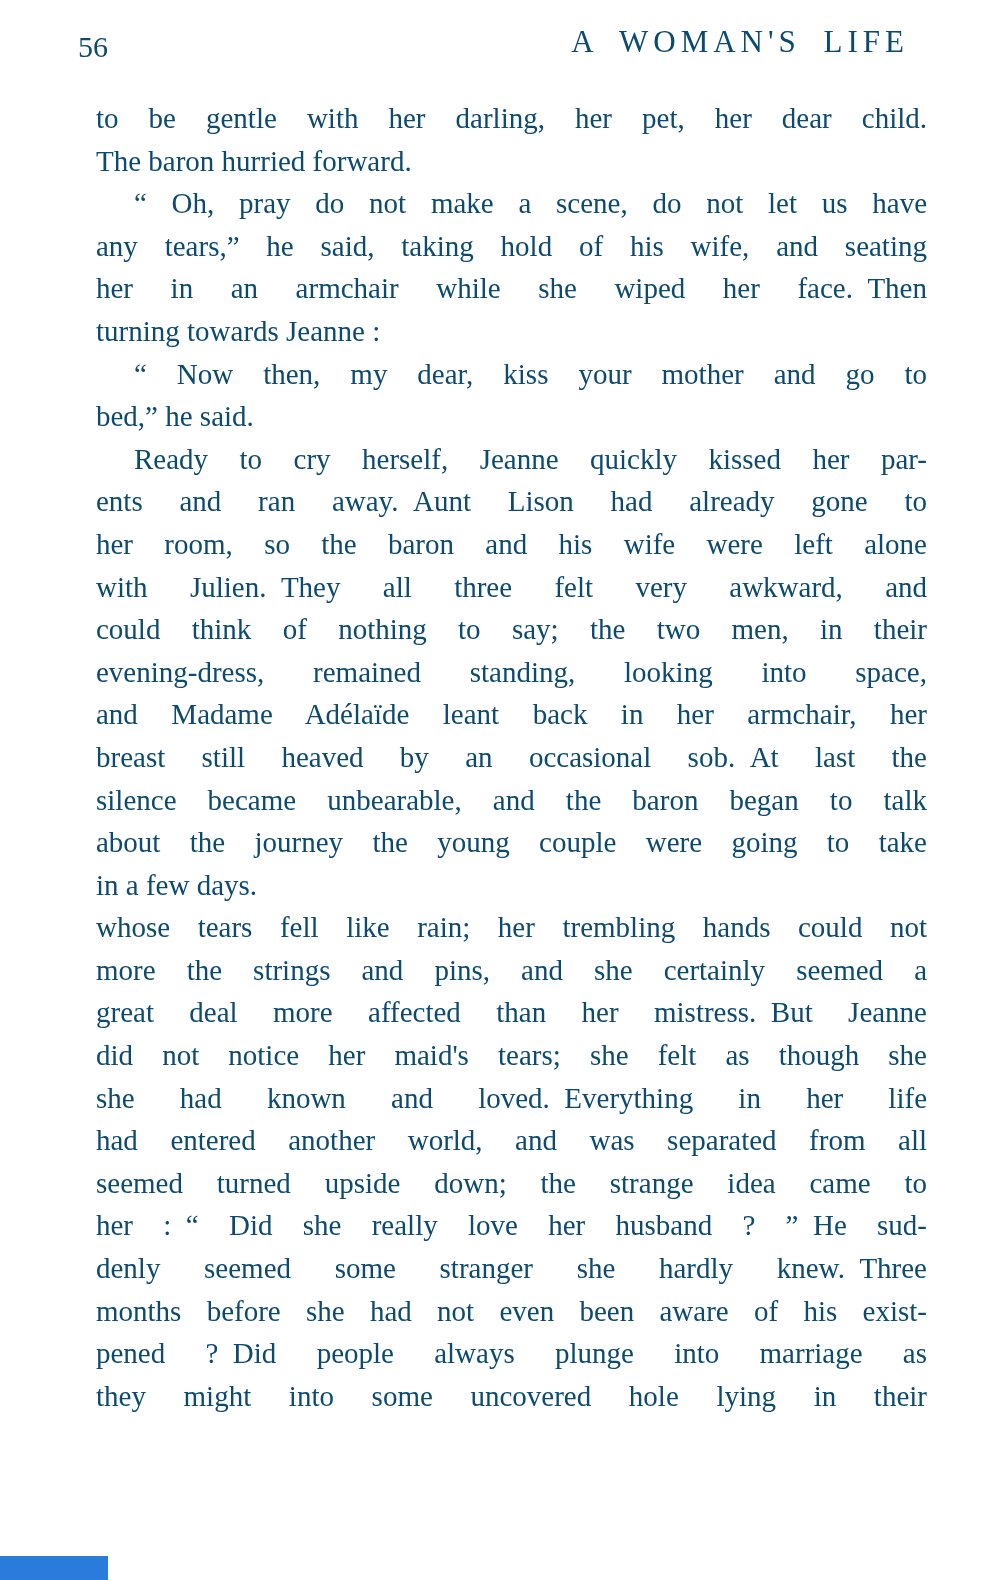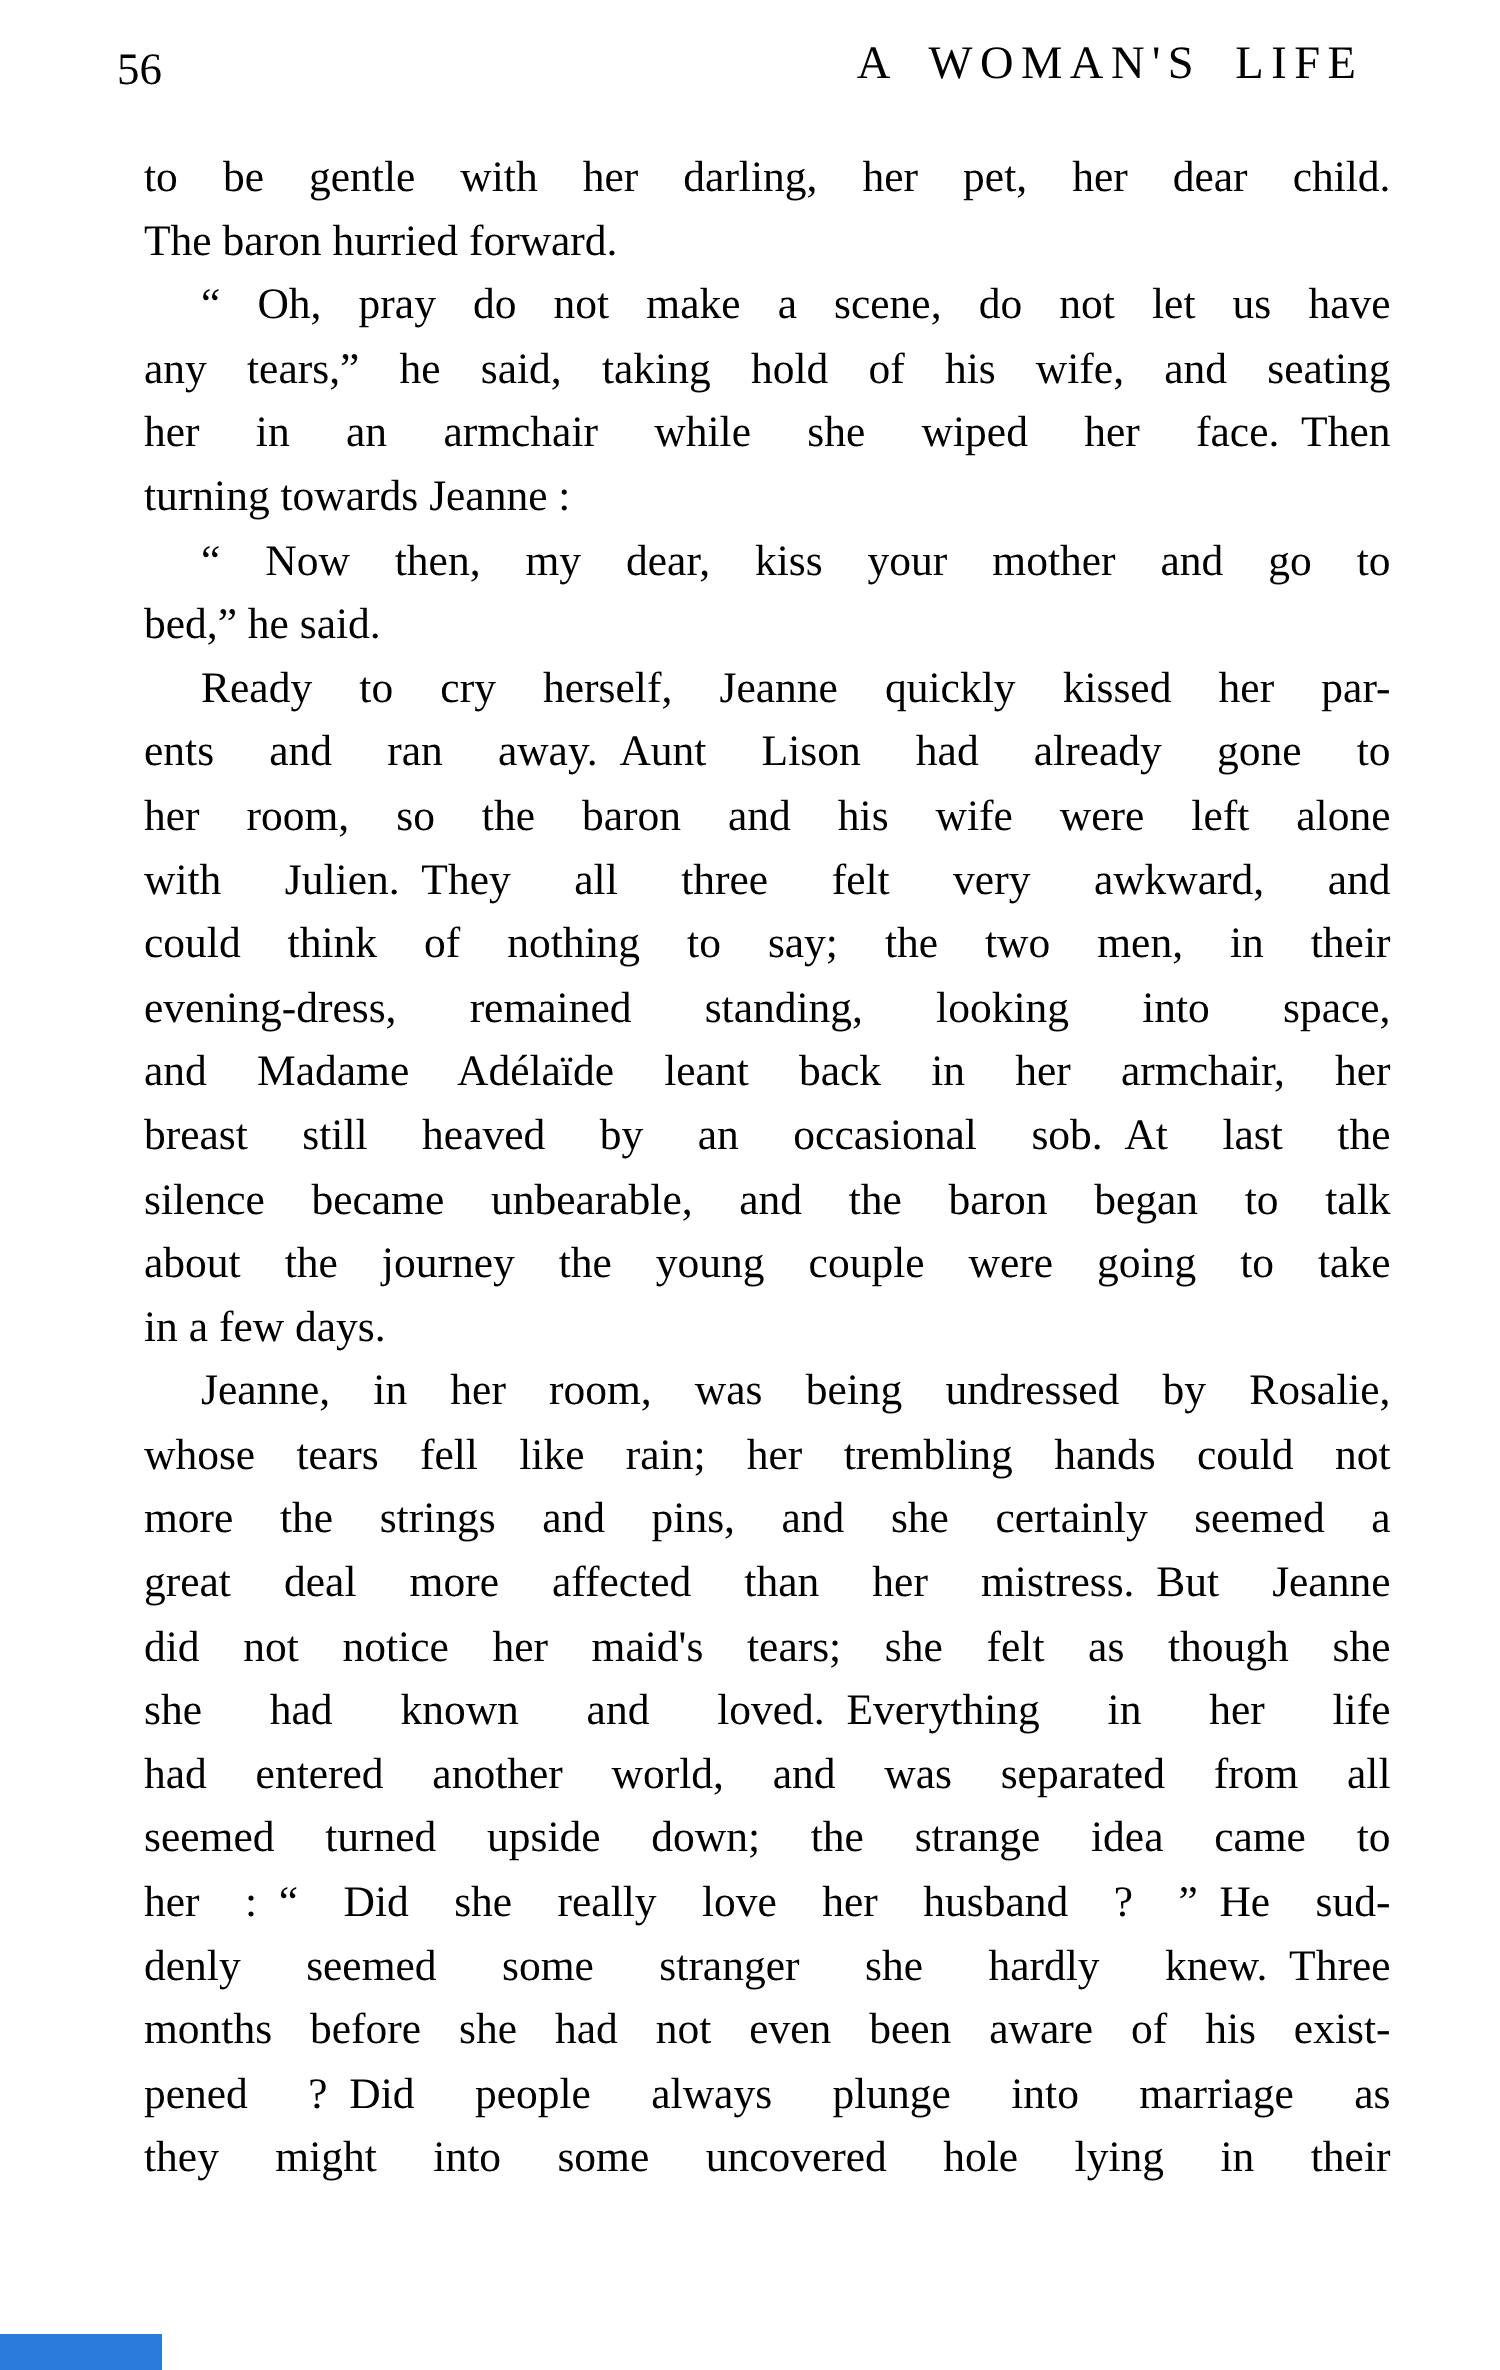--- a/index.html
+++ b/index.html
@@ -5,21 +5,21 @@
   html, body {
     margin: 0;
     padding: 0;
     background: #ffffff;
   }
   .page {
     position: relative;
     width: 1000px;
     height: 1580px;
     background: #ffffff;
-    color: #000000;
+    color: #0c4a6e;
     font-family: "Liberation Serif", "DejaVu Serif", serif;
     overflow: hidden;
   }
   .header {
     position: absolute;
     top: 24px;
     left: 78px;
     width: 831px;
     height: 48px;
   }
@@ -94,21 +94,20 @@
       <div class="line">ents and ran away. Aunt Lison had already gone to</div>
       <div class="line">her room, so the baron and his wife were left alone</div>
       <div class="line">with Julien. They all three felt very awkward, and</div>
       <div class="line">could think of nothing to say; the two men, in their</div>
       <div class="line">evening-dress, remained standing, looking into space,</div>
       <div class="line">and Madame Adélaïde leant back in her armchair, her</div>
       <div class="line">breast still heaved by an occasional sob. At last the</div>
       <div class="line">silence became unbearable, and the baron began to talk</div>
       <div class="line">about the journey the young couple were going to take</div>
       <div class="line end">in a few days.</div>
-      <div class="line ind">Jeanne, in her room, was being undressed by Rosalie,</div>
       <div class="line">whose tears fell like rain; her trembling hands could not</div>
       <div class="line">more the strings and pins, and she certainly seemed a</div>
       <div class="line">great deal more affected than her mistress. But Jeanne</div>
       <div class="line">did not notice her maid's tears; she felt as though she</div>
       <div class="line">she had known and loved. Everything in her life</div>
       <div class="line">had entered another world, and was separated from all</div>
       <div class="line">seemed turned upside down; the strange idea came to</div>
       <div class="line">her : “ Did she really love her husband ? ” He sud-</div>
       <div class="line">denly seemed some stranger she hardly knew. Three</div>
       <div class="line">months before she had not even been aware of his exist-</div>

